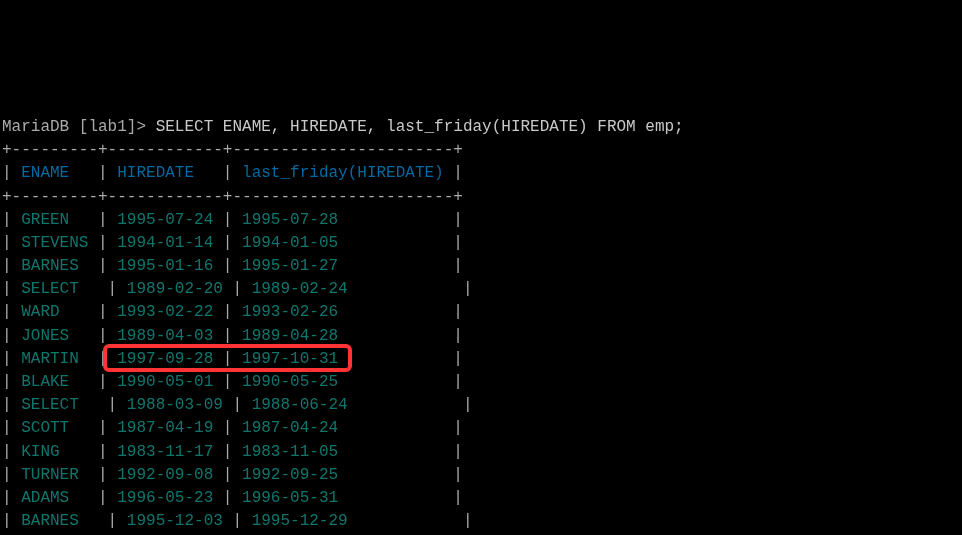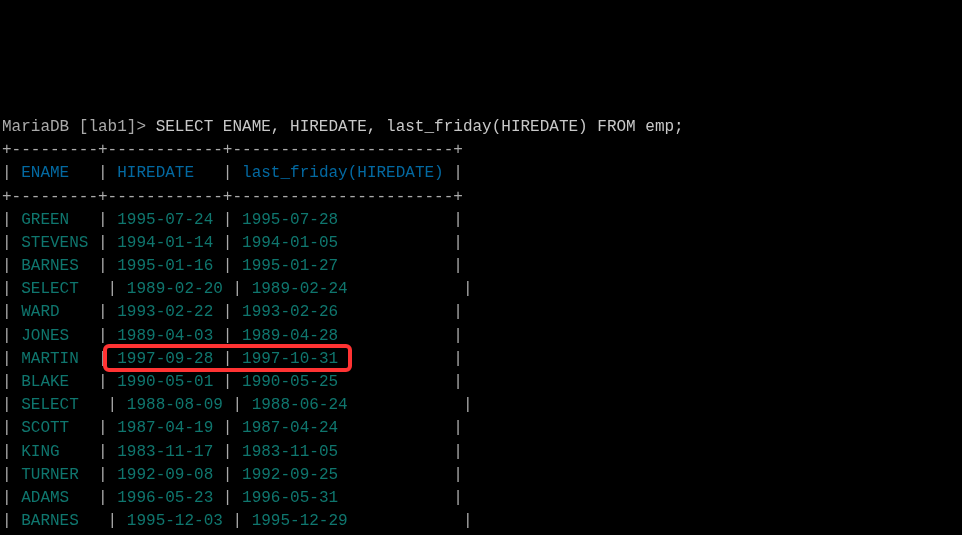--- a/index.html
+++ b/index.html
@@ -59,21 +59,21 @@
 <span><span class="pipe">| </span><span class="header-cell" id="hdr1">ENAME  </span><span class="pipe"> | </span><span class="header-cell" id="hdr2">HIREDATE  </span><span class="pipe"> | </span><span class="header-cell" id="hdr3">last_friday(HIREDATE)</span><span class="pipe"> |</span></span>
 <span class="border-line">+---------+------------+-----------------------+</span>
 <span id="rows-container"><span><span class="pipe">| </span><span class="data-cell">GREEN  </span><span class="pipe"> | </span><span class="data-cell">1995-07-24</span><span class="pipe"> | </span><span class="data-cell">1995-07-28           </span><span class="pipe"> |</span></span>
 <span><span class="pipe">| </span><span class="data-cell">STEVENS</span><span class="pipe"> | </span><span class="data-cell">1994-01-14</span><span class="pipe"> | </span><span class="data-cell">1994-01-05           </span><span class="pipe"> |</span></span>
 <span><span class="pipe">| </span><span class="data-cell">BARNES </span><span class="pipe"> | </span><span class="data-cell">1995-01-16</span><span class="pipe"> | </span><span class="data-cell">1995-01-27           </span><span class="pipe"> |</span></span>
 <span><span class="pipe">| </span><span class="data-cell">SELECT  </span><span class="pipe"> | </span><span class="data-cell">1989-02-20</span><span class="pipe"> | </span><span class="data-cell">1989-02-24           </span><span class="pipe"> |</span></span>
 <span><span class="pipe">| </span><span class="data-cell">WARD   </span><span class="pipe"> | </span><span class="data-cell">1993-02-22</span><span class="pipe"> | </span><span class="data-cell">1993-02-26           </span><span class="pipe"> |</span></span>
 <span><span class="pipe">| </span><span class="data-cell">JONES  </span><span class="pipe"> | </span><span class="data-cell">1989-04-03</span><span class="pipe"> | </span><span class="data-cell">1989-04-28           </span><span class="pipe"> |</span></span>
 <span><span class="pipe">| </span><span class="data-cell">MARTIN </span><span class="pipe"> | </span><span class="data-cell">1997-09-28</span><span class="pipe"> | </span><span class="data-cell">1997-10-31           </span><span class="pipe"> |</span></span>
 <span><span class="pipe">| </span><span class="data-cell">BLAKE  </span><span class="pipe"> | </span><span class="data-cell">1990-05-01</span><span class="pipe"> | </span><span class="data-cell">1990-05-25           </span><span class="pipe"> |</span></span>
-<span><span class="pipe">| </span><span class="data-cell">SELECT  </span><span class="pipe"> | </span><span class="data-cell">1988-08-09</span><span class="pipe"> | </span><span class="data-cell">1988-06-24           </span><span class="pipe"> |</span></span>
+<span><span class="pipe">| </span><span class="data-cell">SELECT  </span><span class="pipe"> | </span><span class="data-cell">1988-03-09</span><span class="pipe"> | </span><span class="data-cell">1988-06-24           </span><span class="pipe"> |</span></span>
 <span><span class="pipe">| </span><span class="data-cell">SCOTT  </span><span class="pipe"> | </span><span class="data-cell">1987-04-19</span><span class="pipe"> | </span><span class="data-cell">1987-04-24           </span><span class="pipe"> |</span></span>
 <span><span class="pipe">| </span><span class="data-cell">KING   </span><span class="pipe"> | </span><span class="data-cell">1983-11-17</span><span class="pipe"> | </span><span class="data-cell">1983-11-05           </span><span class="pipe"> |</span></span>
 <span><span class="pipe">| </span><span class="data-cell">TURNER </span><span class="pipe"> | </span><span class="data-cell">1992-09-08</span><span class="pipe"> | </span><span class="data-cell">1992-09-25           </span><span class="pipe"> |</span></span>
 <span><span class="pipe">| </span><span class="data-cell">ADAMS  </span><span class="pipe"> | </span><span class="data-cell">1996-05-23</span><span class="pipe"> | </span><span class="data-cell">1996-05-31           </span><span class="pipe"> |</span></span>
 <span><span class="pipe">| </span><span class="data-cell">BARNES  </span><span class="pipe"> | </span><span class="data-cell">1995-12-03</span><span class="pipe"> | </span><span class="data-cell">1995-12-29           </span><span class="pipe"> |</span></span>
 
 
 </span>
 
 <div class="highlight-box" id="hlbox" style="left: 101.234px; top: 251.062px; width: 248.847px; height: 28px;"></div>

